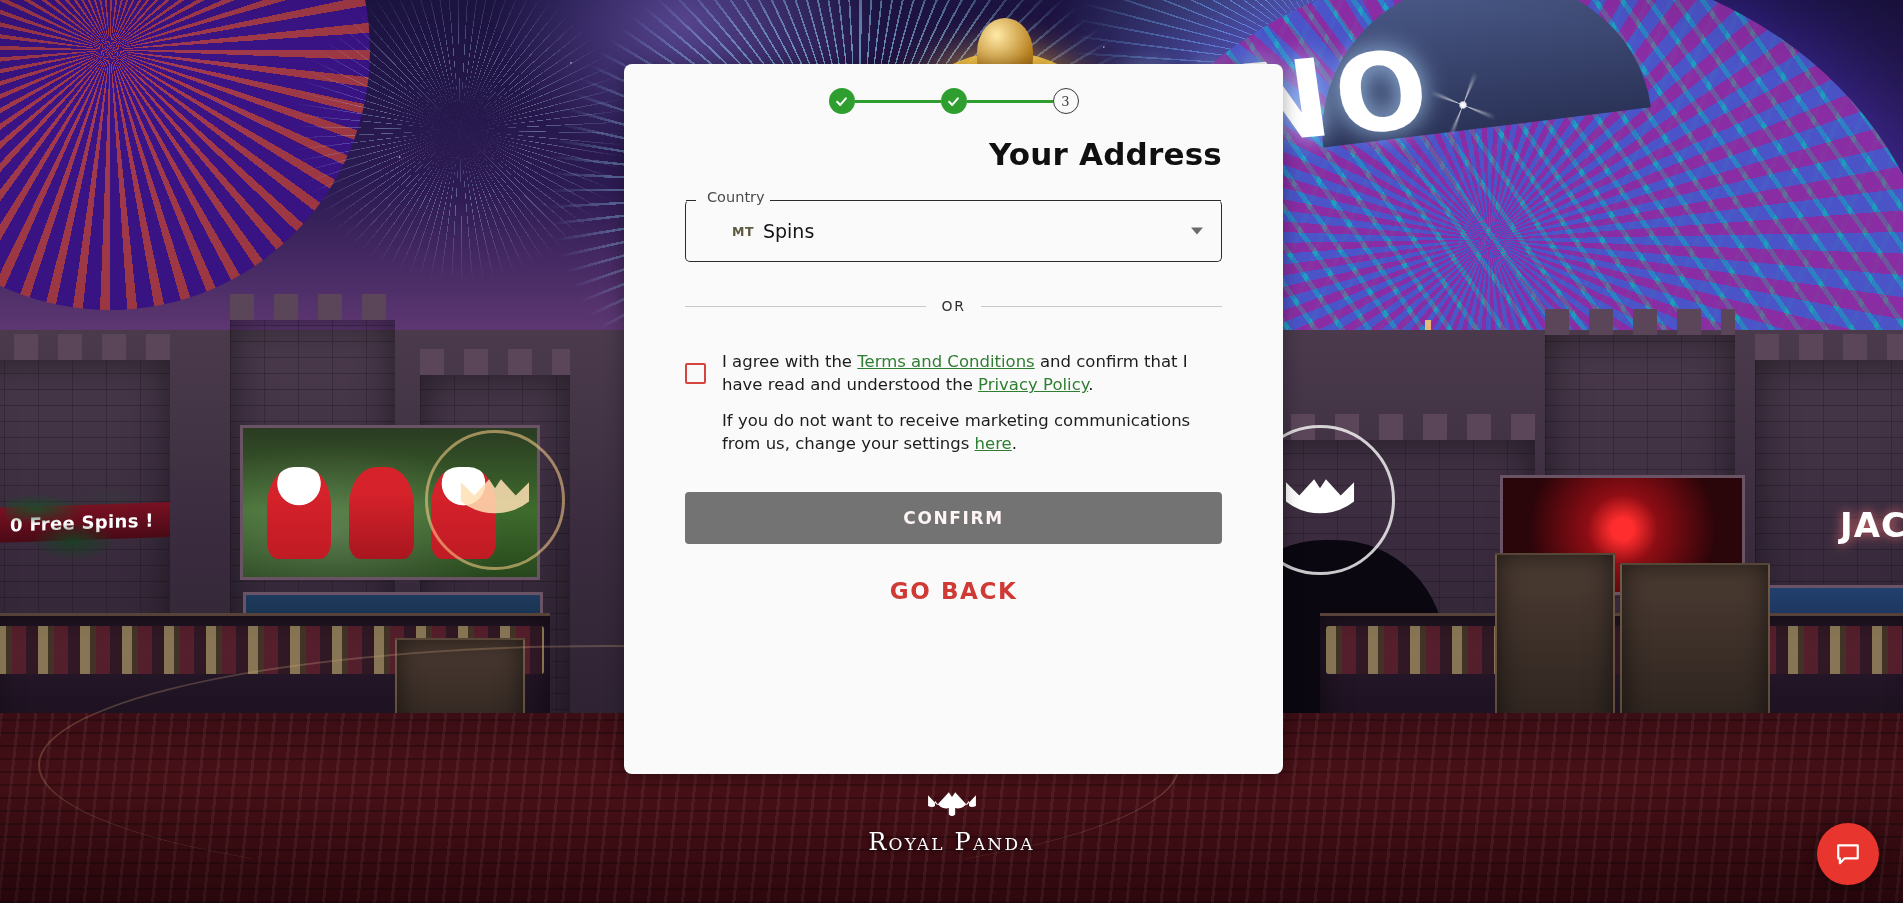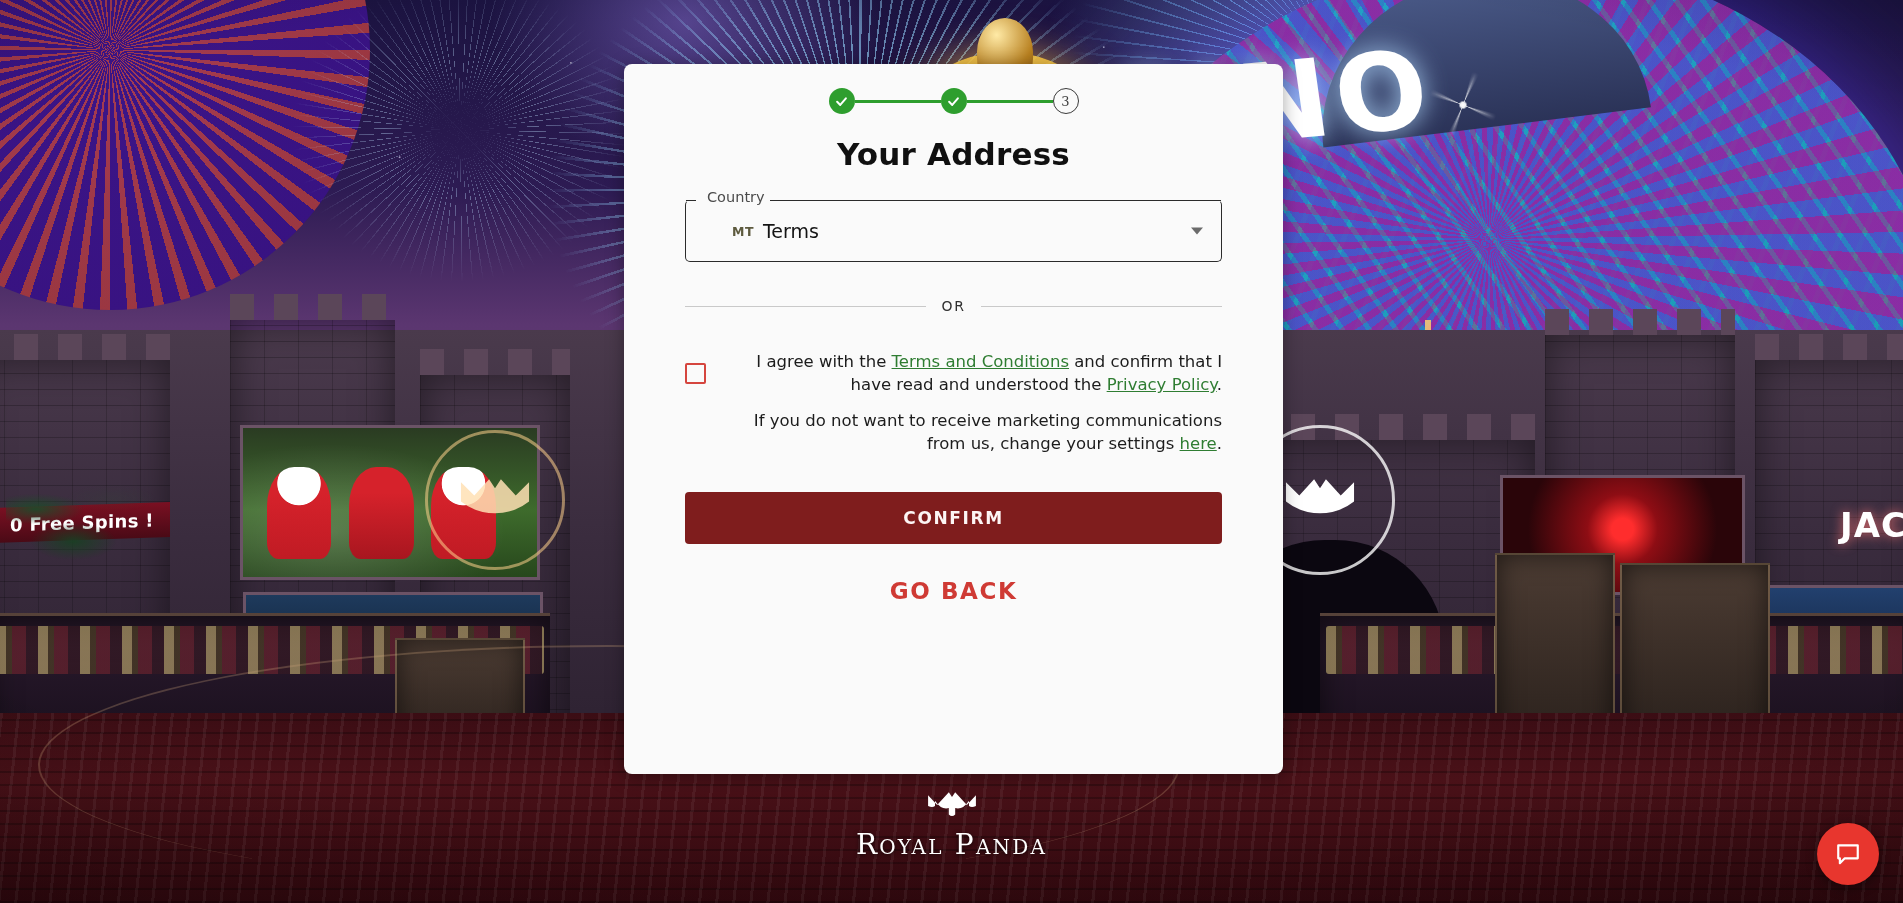--- a/index.html
+++ b/index.html
@@ -254,21 +254,21 @@
   }
   .node.done { background:#2e9e2e; }
   .node.done svg { width:15px; height:15px; }
   .node.pending {
     border:1.4px solid #3b3b3b; background:#fafafa;
     font-size:13px; color:#3d3d3d; font-family:"DejaVu Serif", serif;
   }
   .connector { height:3px; background:#2e9e2e; width:86px; flex:0 0 auto; }
 
   h1#title {
-    text-align:center; font-size:31px; font-weight:700; color:#101010;
+    text-align:right; font-size:31px; font-weight:700; color:#101010;
     margin-top:22px; letter-spacing:.2px;
   }
 
   
   .field {
     position:relative; margin-top:28px; height:62px;
     border:1.4px solid #2b2b2b; border-radius:5px;
     display:flex; align-items:center; padding:12px 18px; background:transparent;
     cursor:pointer;
   }
@@ -299,51 +299,51 @@
   .or-row .or { font-size:14px; color:#2f2f2f; letter-spacing:1.6px; }
 
   .put-manually {
     display:block; text-align:center; margin-top:26px;
     color:#d8453f; font-size:16.5px; font-weight:700; letter-spacing:1.5px;
     text-decoration:none; cursor:pointer; background:none; border:none; width:100%;
     font-family:inherit;
   }
 
   
-  .terms { display:flex; gap:16px; margin-top:36px; align-items:flex-start;text-align:right; }
+  .terms { display:flex; gap:16px; margin-top:36px; align-items:flex-start; }
   .checkbox {
     width:21px; height:21px; border:2.4px solid #d5453e; border-radius:2px;
     flex:0 0 auto; margin-top:13px; background:#fafafa; cursor:pointer;
   }
   .terms-text { font-size:16.5px; line-height:1.42; color:#1c1c1c; }
   .terms-text a { color:#2f7d32; text-decoration:underline; cursor:pointer; }
   .terms-text p + p { margin-top:12px; }
 
   
   #confirm {
     display:block; width:100%; height:52px; margin-top:36px;
-    background:#7f1d1d; border:none; border-radius:4px;
+    background:#737373; border:none; border-radius:4px;
     color:#fdf5f4; font-size:17px; font-weight:700; letter-spacing:1.6px;
     cursor:pointer; font-family:inherit;
   }
   #goback {
     display:block; width:100%; margin-top:34px; background:none; border:none;
     color:#cf3a34; font-size:23px; font-weight:700; letter-spacing:1.6px;
     cursor:pointer; font-family:inherit;
   }
 
   
   #footer-logo {
     position:absolute; left:0; right:0; top:790px;
     display:flex; flex-direction:column; align-items:center; gap:4px;
   }
   #footer-logo svg { width:54px; height:34px; }
   #footer-logo .wordmark {
     font-family:"DejaVu Serif","Liberation Serif",serif;
-    font-size:28px; color:#ffffff; letter-spacing:2.2px; font-variant: small-caps;
+    font-size:24px; color:#ffffff; letter-spacing:2.2px; font-variant: small-caps;
     text-shadow:0 1px 4px rgba(0,0,0,.8);
   }
 
   
   #chat {
     position:absolute; right:24px; bottom:18px; width:62px; height:62px;
     border-radius:50%; background:#e8362e; display:flex; align-items:center; justify-content:center;
     box-shadow:0 3px 12px rgba(0,0,0,.45); cursor:pointer; border:none;
   }
   #chat svg { width:26px; height:26px; }
@@ -456,21 +456,21 @@
 
   <div class="field notched">
     <div class="notch-bar">
       <div class="seg l"></div>
       <div class="gap" style="width:74px;"></div>
       <div class="seg r"></div>
     </div>
     <span class="field-label">Country</span>
     <span class="field-value">
       <span class="cc">MT</span>
-      <span>Terms</span>
+      <span>Spins</span>
     </span>
     <span class="caret"></span>
   </div>
 
 
   <div class="or-row">
     <div class="line"></div>
     <div class="or">OR</div>
     <div class="line"></div>
   </div>

